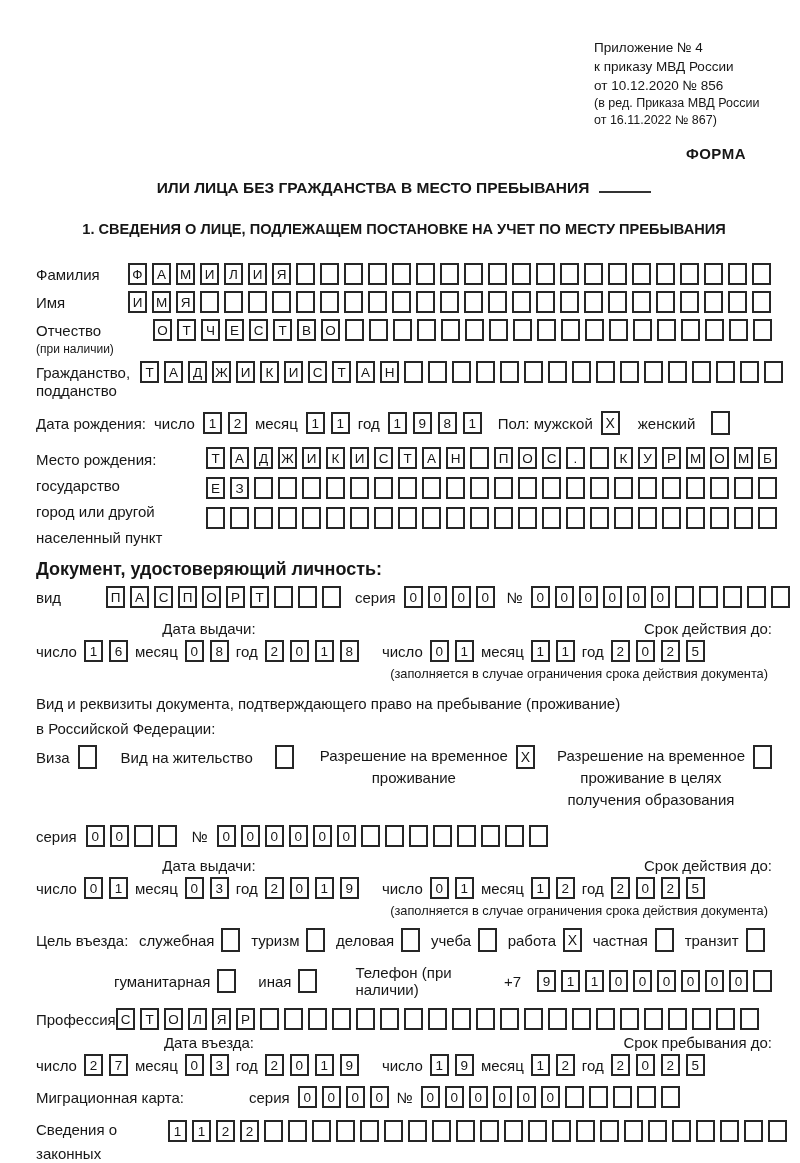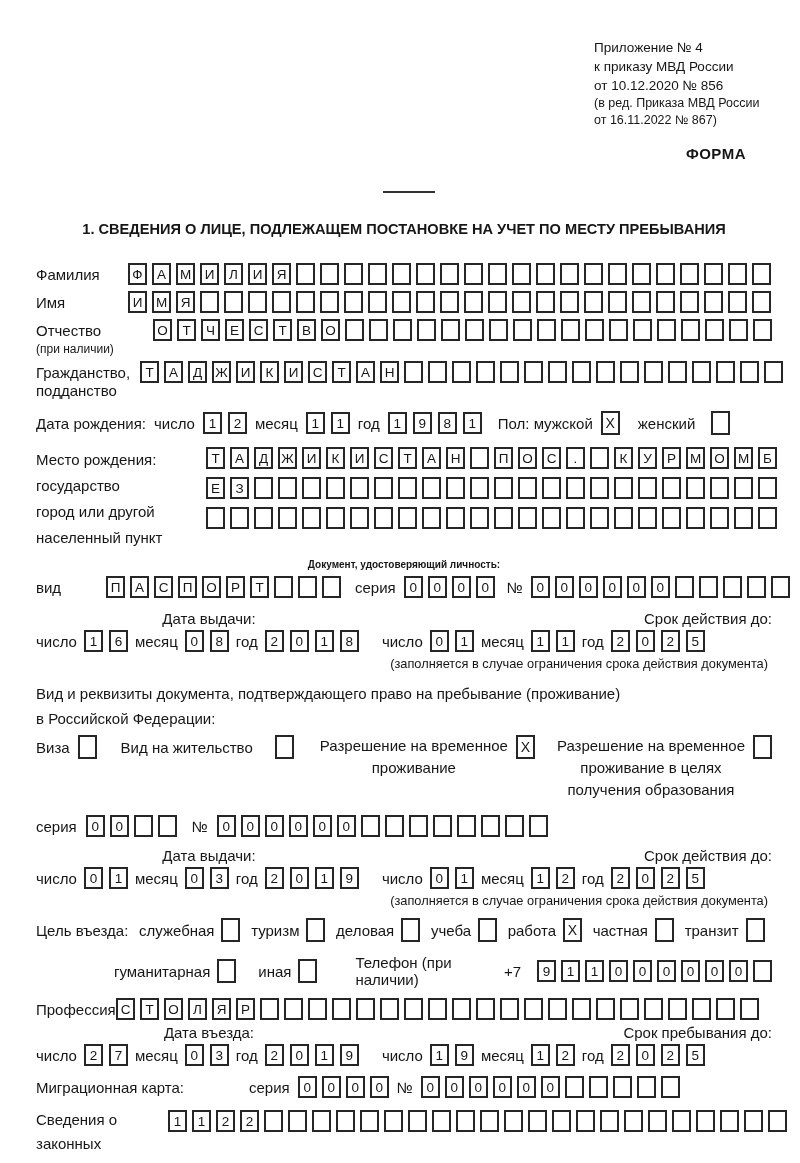--- a/index.html
+++ b/index.html
@@ -31,21 +31,21 @@
   .w-pat{width:117px;flex:0 0 auto;}
   .w-cit{width:104px;flex:0 0 auto;}
   .w-bp{width:170px;flex:0 0 auto;font-size:15px;line-height:26px;}
   .w-prof{width:80px;flex:0 0 auto;}
   .w-rep{width:132px;flex:0 0 auto;font-size:15px;line-height:24px;}
   .subline{font-size:12px;line-height:20px;margin:-2px 0 2px 0;}
   .subline2{font-size:15px;line-height:20px;margin:-2px 0 10px 0;}
   .rowstack{display:flex;flex-direction:column;gap:8px;}
   .dob-row{display:flex;align-items:center;gap:8px;margin:10px 0 12px 0;font-size:15px;}
   .dob-row .cells{gap:6px;}
-  .center-bold{text-align:center;font-weight:bold;font-size:10px;margin:8px 0 6px 0;}
+  .center-bold{text-align:left;font-weight:bold;font-size:18px;margin:8px 0 6px 0;}
   .vid-row{display:flex;align-items:center;margin-bottom:12px;font-size:15px;}
   .datehead{display:flex;font-size:15px;margin-top:2px;}
   .dh-left{width:47%;text-align:center;}
   .dh-right{flex:1;text-align:right;}
   .dateline{display:flex;margin-top:3px;font-size:15px;}
   .dateline .left{width:47%;}
   .dgroup{display:flex;align-items:center;gap:7px;}
   .dgroup .cells{gap:6px;}
   .note{font-size:12.8px;text-align:right;padding-right:4px;margin-top:4px;margin-bottom:10px;}
   .ptext{font-size:15px;line-height:25px;}
@@ -71,21 +71,21 @@
     <div>Приложение № 4</div>
     <div>к приказу МВД России</div>
     <div>от 10.12.2020 № 856</div>
     <div class="small">(в ред. Приказа МВД России</div>
     <div class="small">от 16.11.2022 № 867)</div>
   </div>
 
   <div class="forma">ФОРМА</div>
 
   <div class="title">
-    <div><span class="blank-line"></span></div>
+    <div><span>ИЛИ ЛИЦА БЕЗ ГРАЖДАНСТВА В МЕСТО ПРЕБЫВАНИЯ</span><span class="blank-line"></span></div>
   </div>
 
   <div class="section-title">1. СВЕДЕНИЯ О ЛИЦЕ, ПОДЛЕЖАЩЕМ ПОСТАНОВКЕ НА УЧЕТ ПО МЕСТУ ПРЕБЫВАНИЯ</div>
 
   <div class="frow">
     <div class="flabel w-name">Фамилия</div>
     <div class="cells">
         <div class="cell">Ф</div>
         <div class="cell">А</div>
         <div class="cell">М</div>

